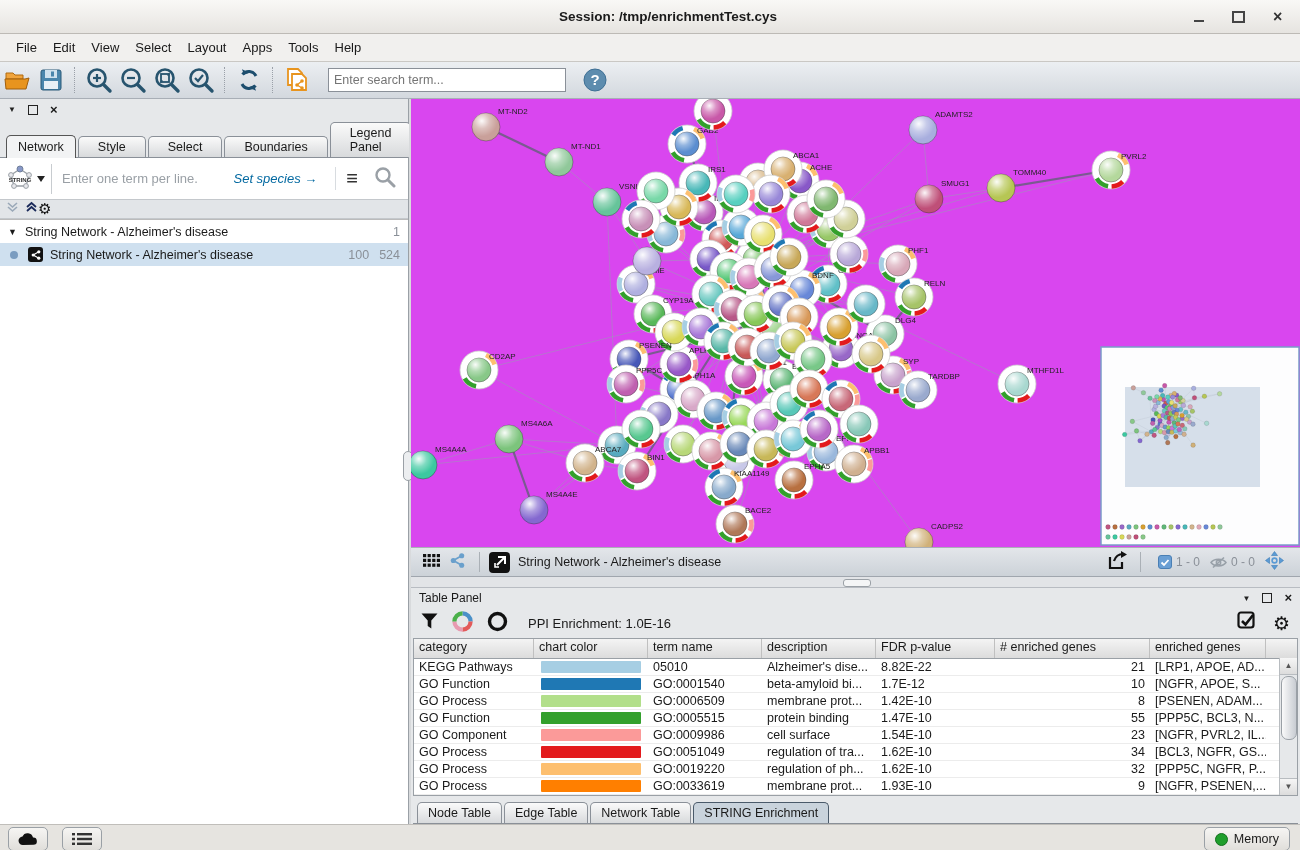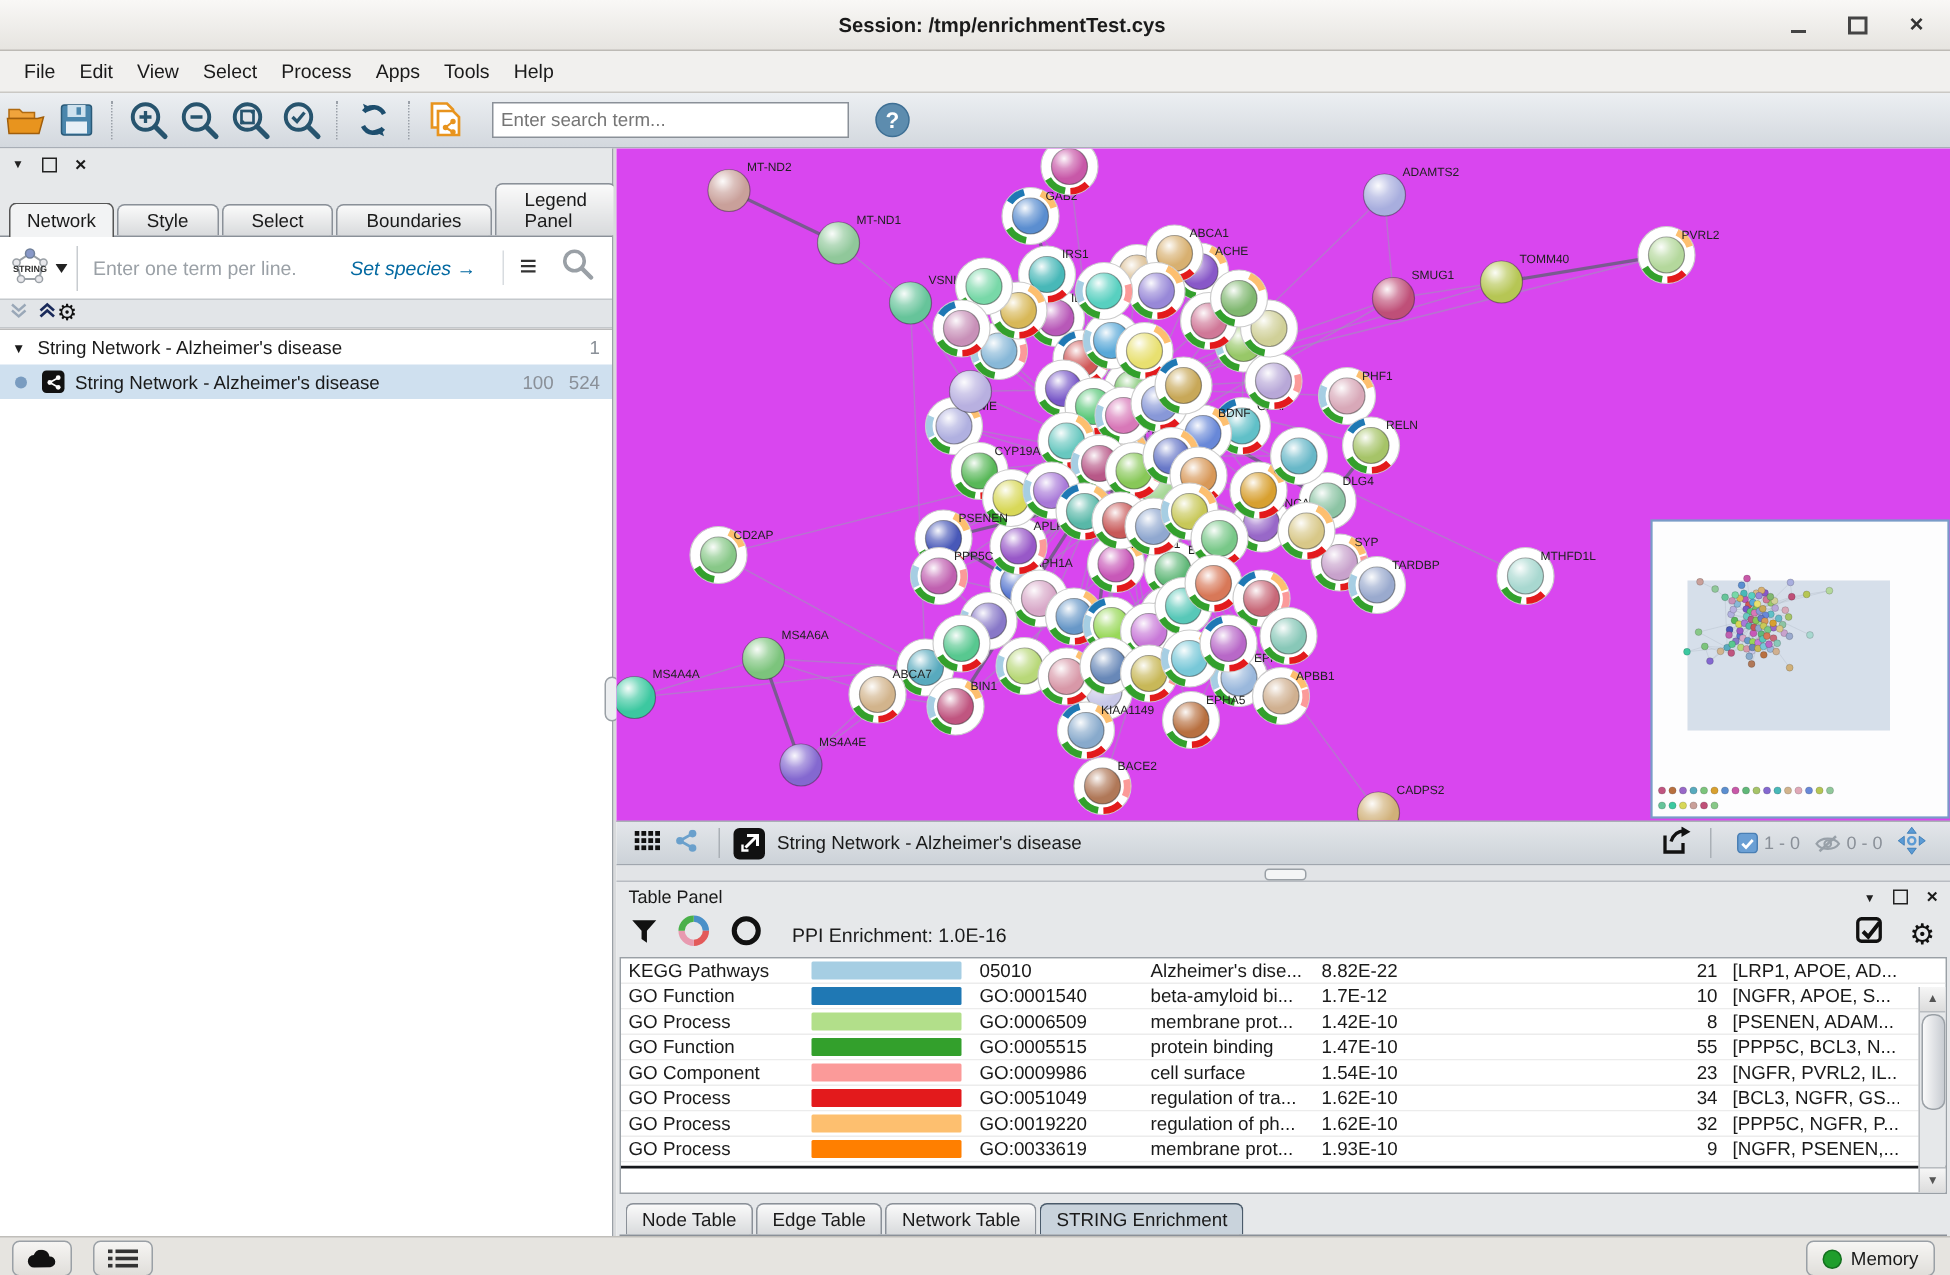--- a/index.html
+++ b/index.html
@@ -134,21 +134,21 @@
       <span class="wc wc-max"></span>
       <span class="wc wc-close">×</span>
     </div>
   </div>
 
   <div class="menubar" id="menubar">
       <span class="menu-item">File</span>
       <span class="menu-item">Edit</span>
       <span class="menu-item">View</span>
       <span class="menu-item">Select</span>
-      <span class="menu-item">Process</span>
+      <span class="menu-item">Layout</span>
       <span class="menu-item">Apps</span>
       <span class="menu-item">Tools</span>
       <span class="menu-item">Help</span>
     </div>
 
   <div class="toolbar">
     <span class="tb-icon">
       <svg width="26" height="22" viewBox="0 0 26 22">
           <path d="M2 4 h7 l2 2 h8 v4 h-17 z" fill="#f0a43c" stroke="#b06a10"></path>
           <path d="M1 10 h20 l4-1 -3 11 h-20 z" fill="#e8941e" stroke="#a05e0c"></path>
@@ -1701,20 +1701,29 @@
               <svg width="20" height="20" viewBox="0 0 20 20">
                   <rect x="1.5" y="1.5" width="15" height="15" rx="2.5" fill="none" stroke="#111" stroke-width="2.2"></rect>
                   <path d="M5 10 l3.5 3.5 L16 4" fill="none" stroke="#111" stroke-width="2.6"></path>
                 </svg>
             </span>
             <span class="tp-gear">⚙</span>
           </span>
         </div>
 
         <div class="enrich-table">
+          <div class="et-header" id="et-header">
+              <div class="et-hcell" style="width: 120px;">category</div>
+              <div class="et-hcell" style="width: 114px;">chart color</div>
+              <div class="et-hcell" style="width: 114px;">term name</div>
+              <div class="et-hcell" style="width: 114px;">description</div>
+              <div class="et-hcell" style="width: 119px;">FDR p-value</div>
+              <div class="et-hcell" style="width: 155px;"># enriched genes</div>
+              <div class="et-hcell" style="width: 116px;">enriched genes</div>
+            </div>
           <div class="et-body" id="et-body">
               <div class="et-row">
                 <div class="et-cell" style="width: 120px;">KEGG Pathways</div>
                 <div class="et-cell" style="width: 114px;">
                   <div class="swatch" style="background: rgb(166, 206, 227);"></div>
                 </div>
                 <div class="et-cell" style="width: 114px;">05010</div>
                 <div class="et-cell" style="width: 114px;">Alzheimer's dise...</div>
                 <div class="et-cell" style="width: 119px;">8.82E-22</div>
                 <div class="et-cell num" style="width: 155px;">21</div>

